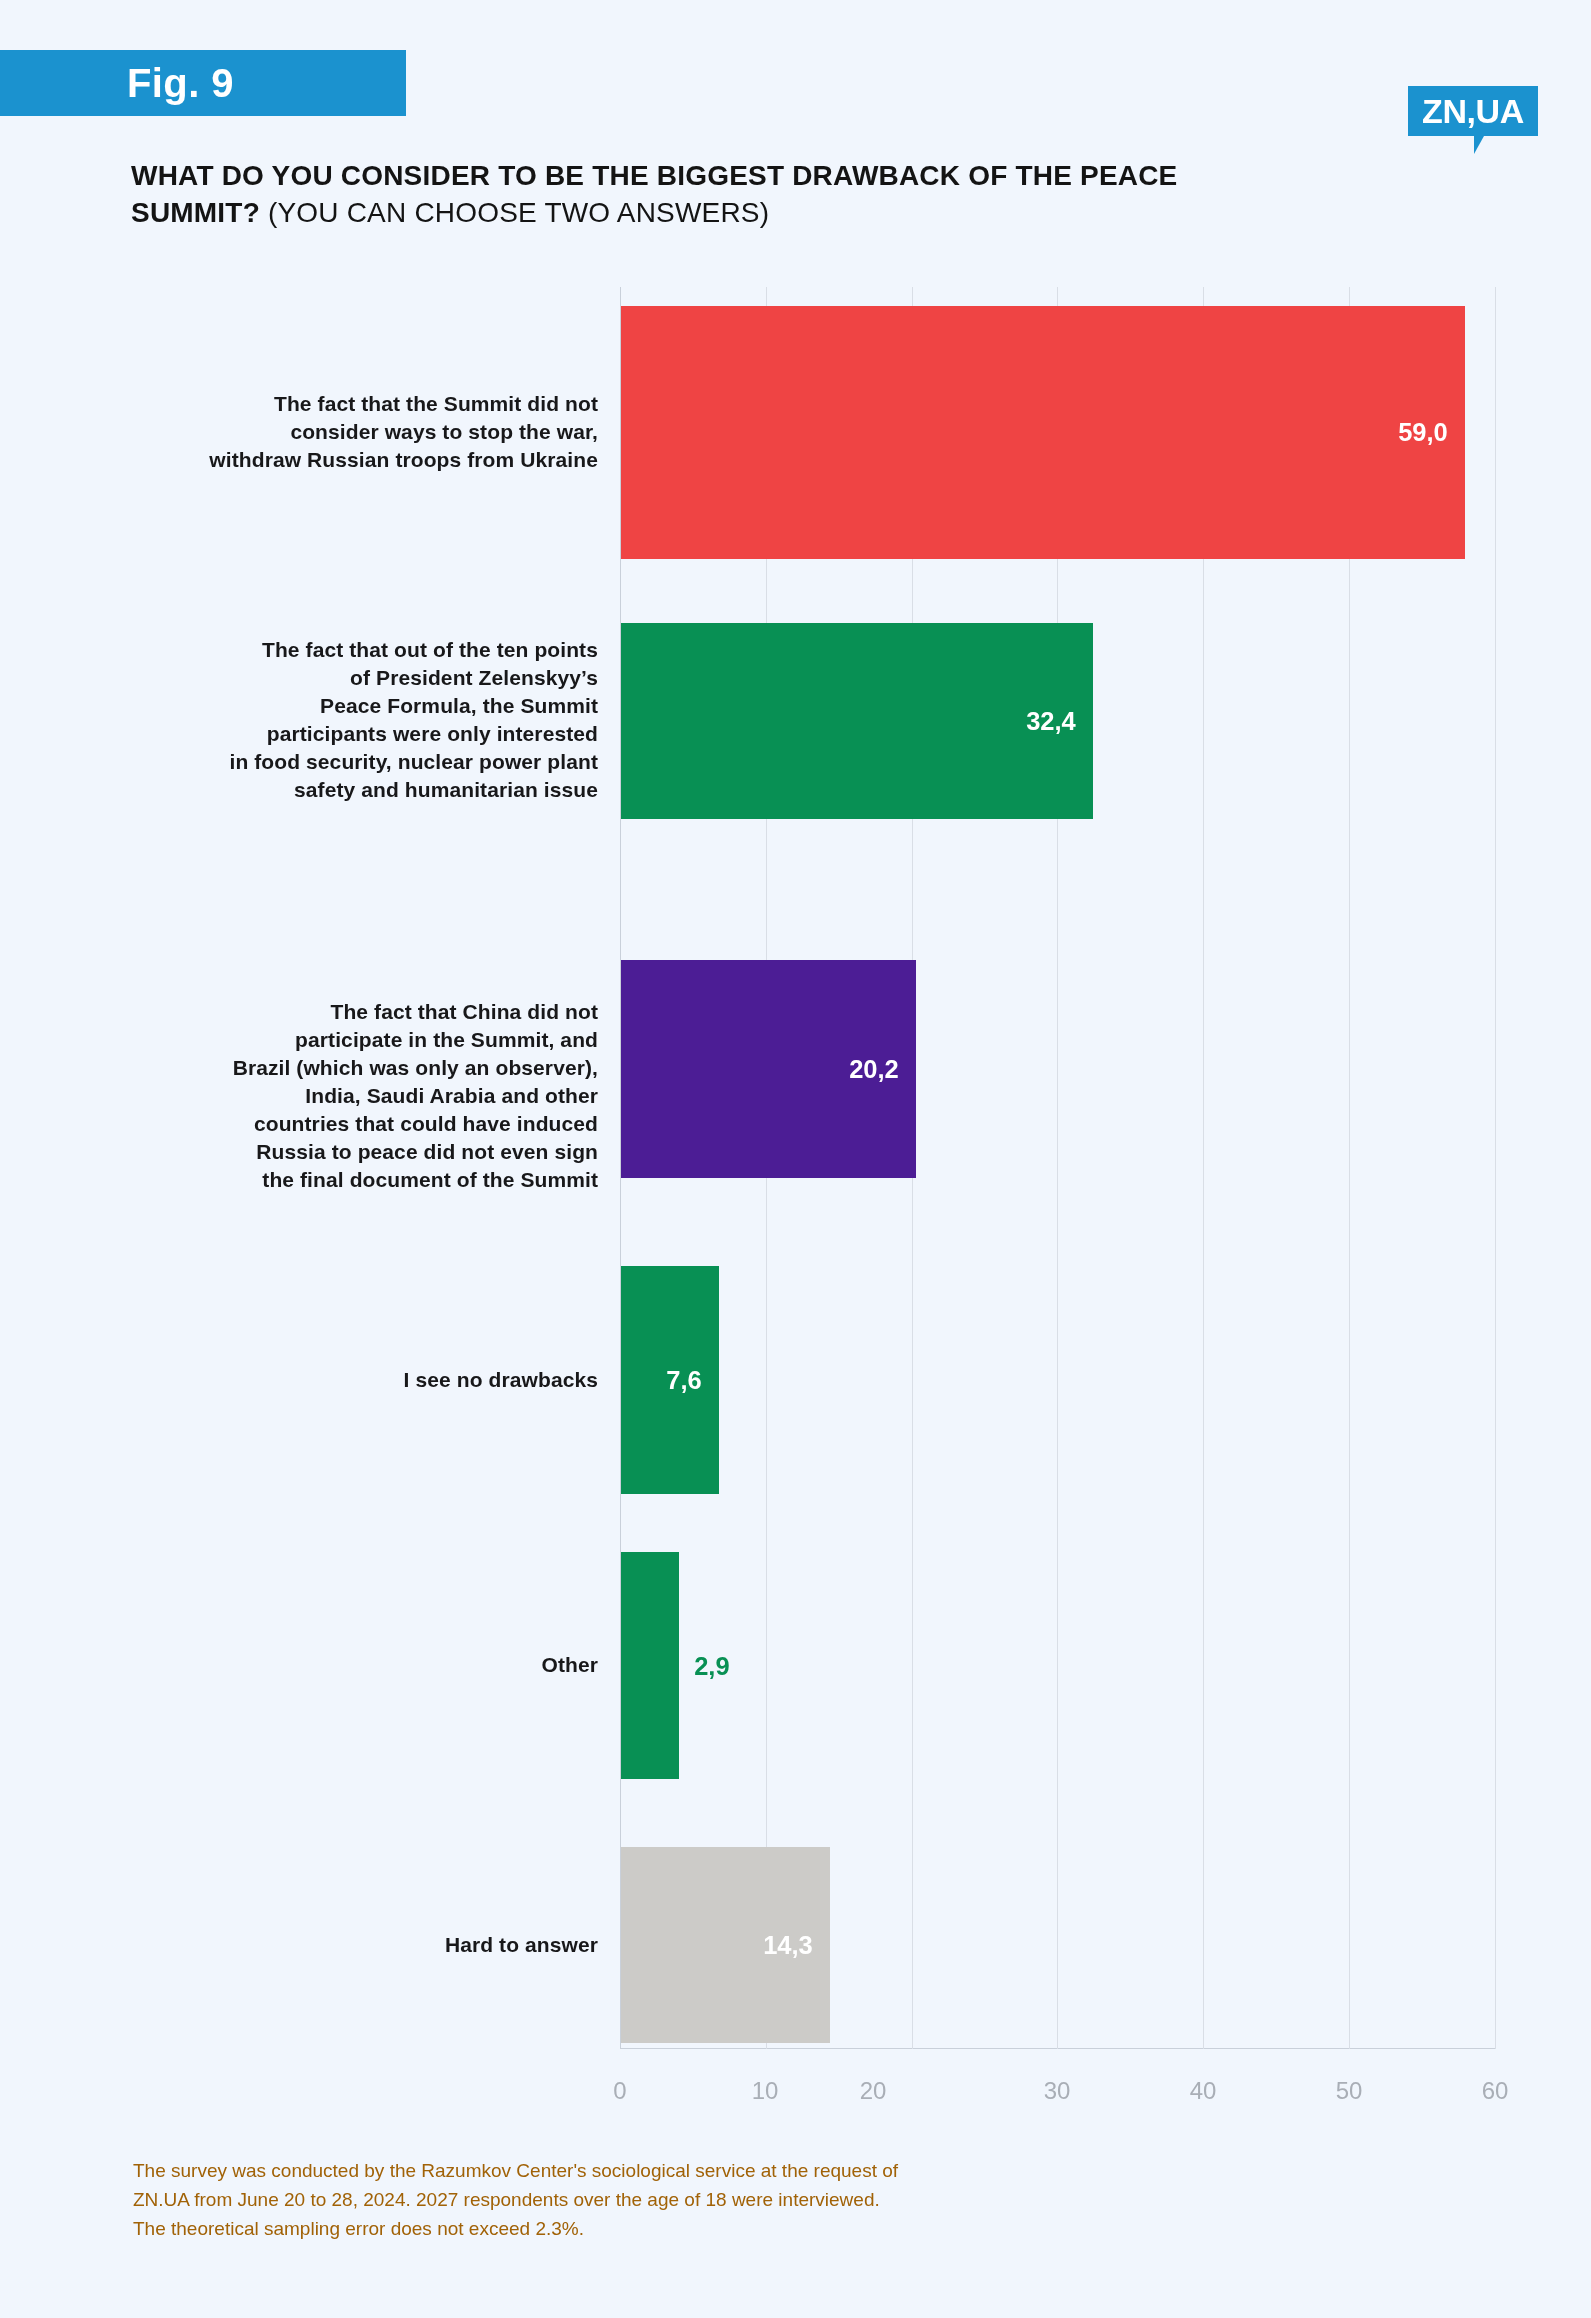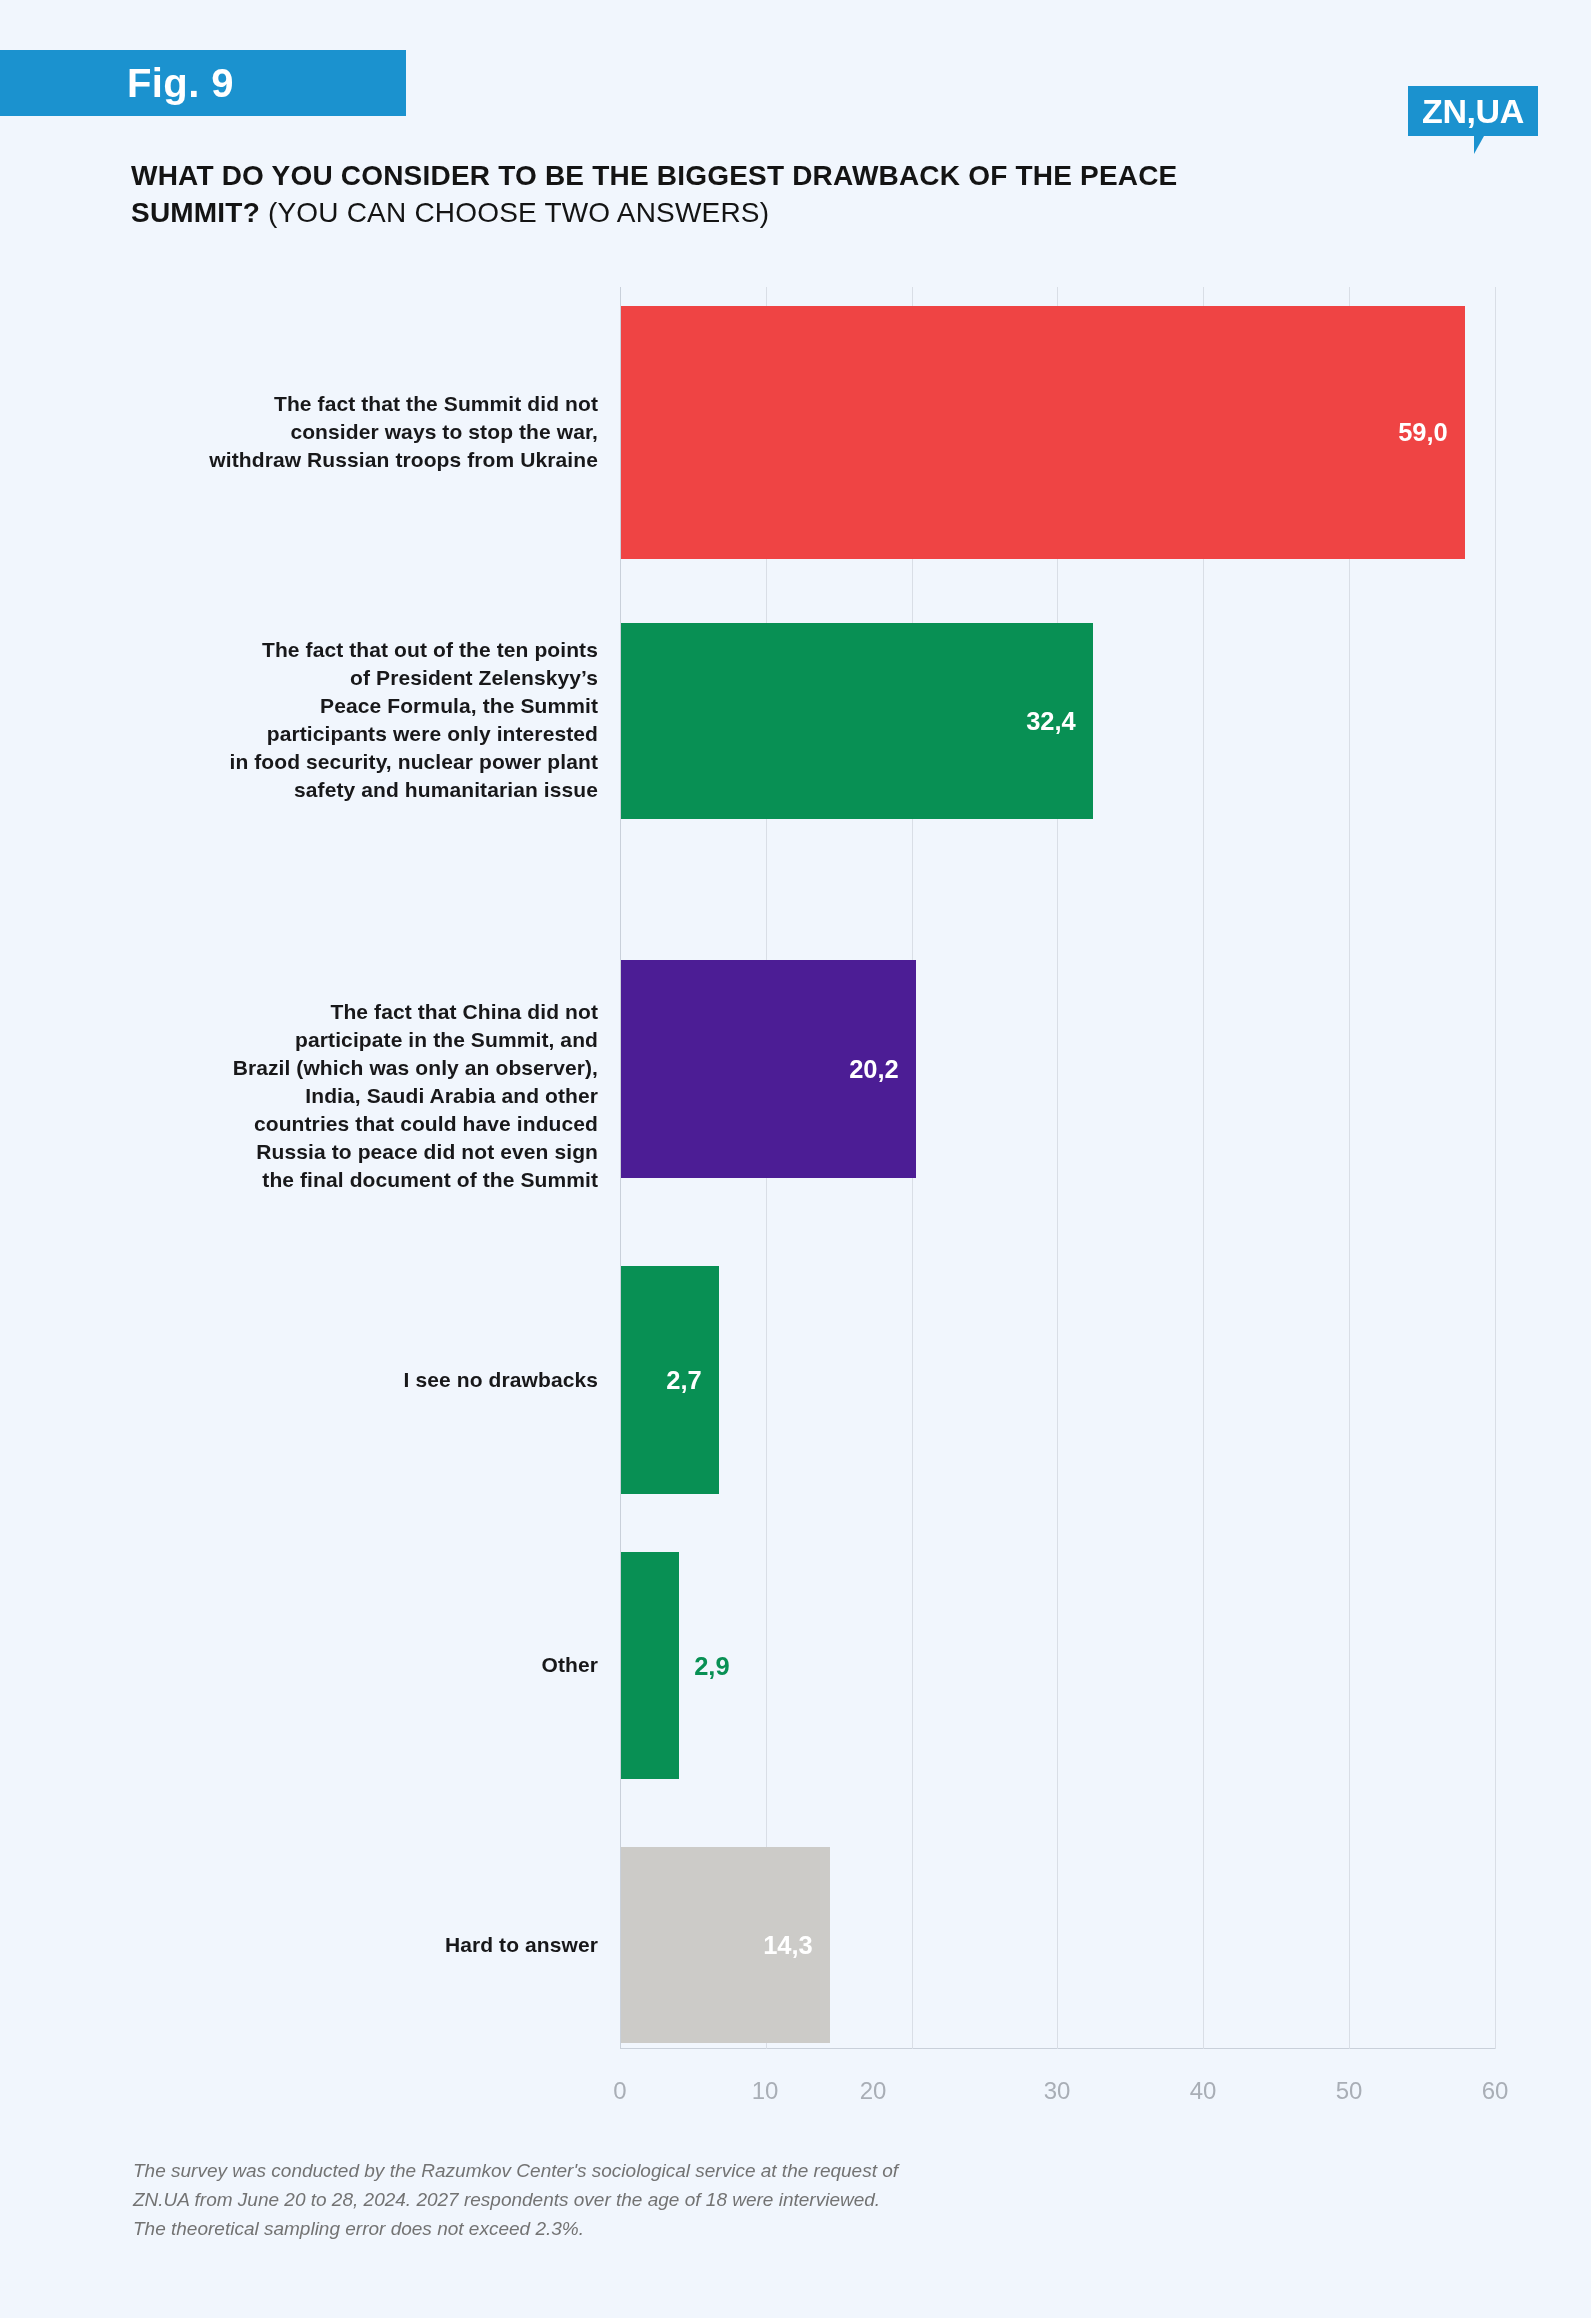--- a/index.html
+++ b/index.html
@@ -113,22 +113,21 @@
     font-size:24px; color:#a9aeb6;
     transform:translateX(-50%);
     white-space:nowrap;
   }
 
   
   #footnote{
     position:absolute; left:133px; top:2157px;
     width:1034px;
     font-size:19px; line-height:1.52;
-    color:#737373;
-    font-style:italic;
+    color:#a16207;
   }
   #footnote div{ white-space:pre; }
 </style>
 </head>
 <body style="background: rgb(241, 246, 253);">
 
 <div id="fig-badge">
   <span class="txt">Fig. 9</span>
 </div>
 
@@ -156,21 +155,21 @@
       <div class="bar" style="top: 18.5px; height: 253px; width: 844px; background: #ef4444;">
         <span class="bar-value">59,0</span>
       </div>
       <div class="bar" style="top: 336px; height: 196px; width: 472px; background: rgb(8, 144, 84);">
         <span class="bar-value">32,4</span>
       </div>
       <div class="bar" style="top: 673px; height: 218px; width: 295px; background: #4c1d95;">
         <span class="bar-value">20,2</span>
       </div>
       <div class="bar" style="top: 979px; height: 228px; width: 98px; background: rgb(8, 144, 84);">
-        <span class="bar-value">2,7</span>
+        <span class="bar-value">7,6</span>
       </div>
       <div class="bar" style="top: 1265px; height: 227px; width: 58px; background: rgb(8, 144, 84);">
         <span class="bar-value outside" style="color: rgb(8, 144, 84);">2,9</span>
       </div>
       <div class="bar muted" style="top: 1560px; height: 196px; width: 209px; background: rgb(204, 203, 200);">
         <span class="bar-value">14,3</span>
       </div>
     </div>
 </div>
 

